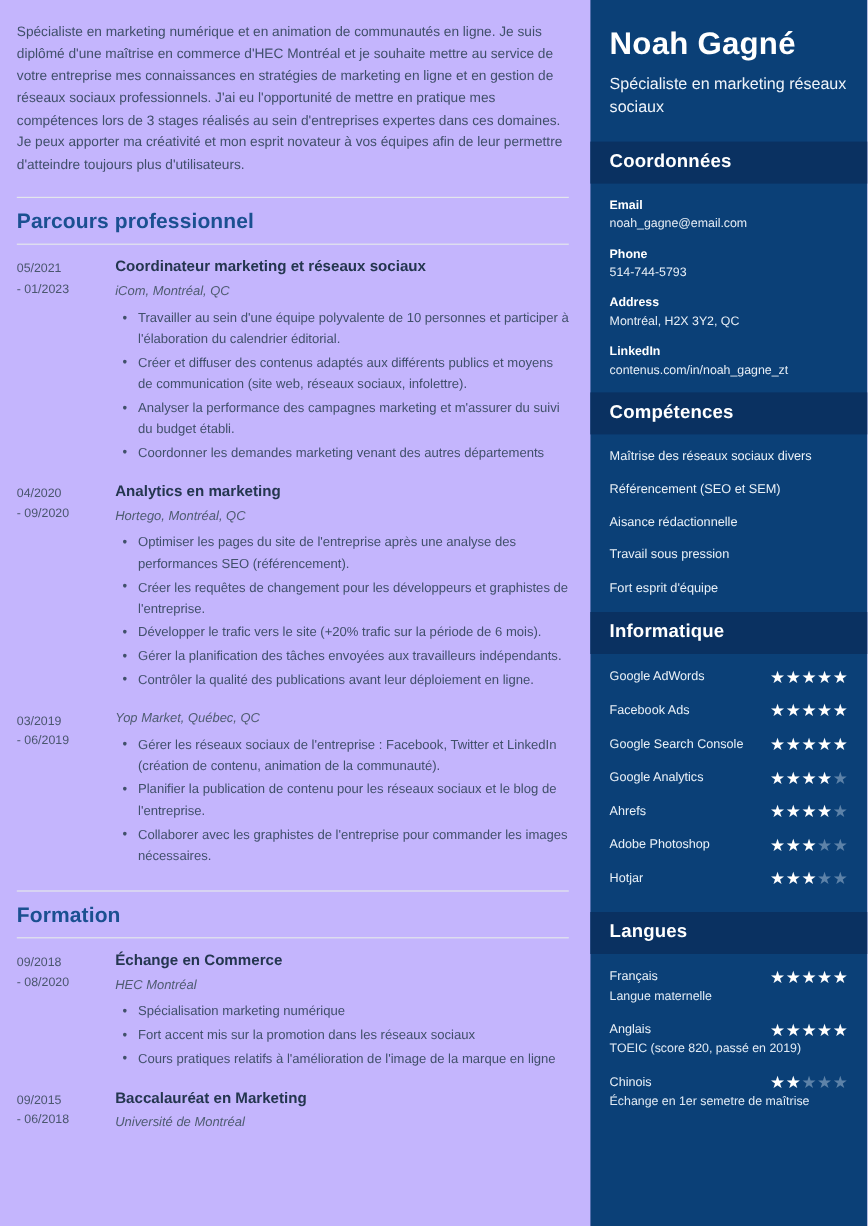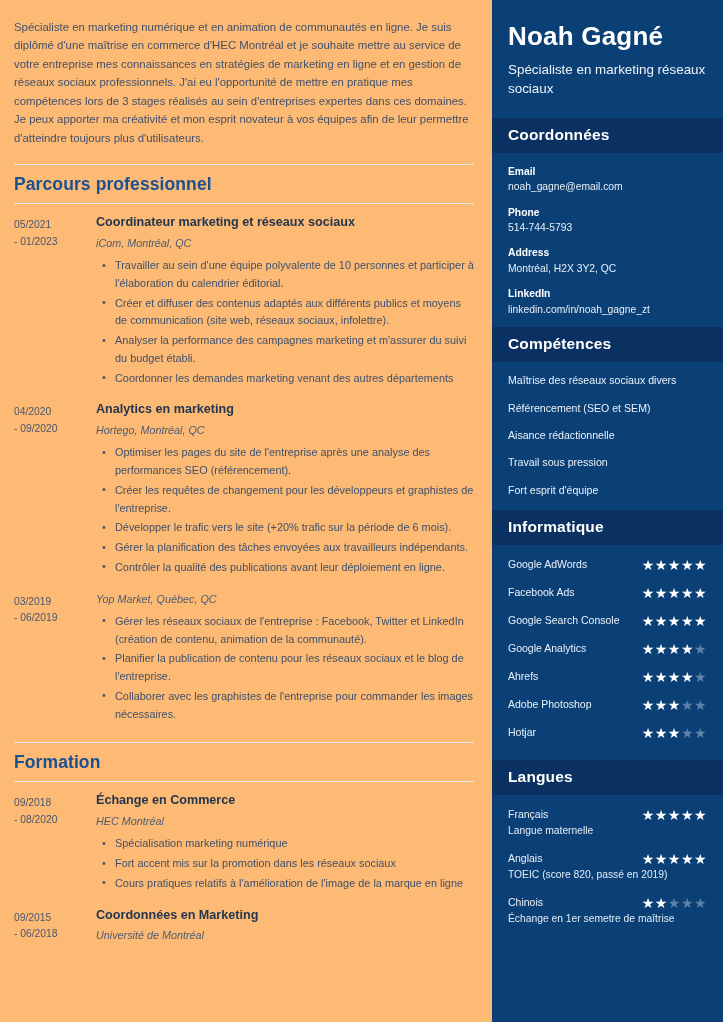--- a/index.html
+++ b/index.html
@@ -9,21 +9,21 @@
   }
   body {
     font-family: "Liberation Sans", sans-serif;
     -webkit-font-smoothing: antialiased;
   }
   #resume {
     position: relative;
     width: 723px;
     height: 1022px;
     overflow: hidden;
-    background: #fdba74;
+    background: #c4b5fd;
     display: flex;
     align-items: stretch;
   }
 
   
   .main-col {
     width: 492px;
     box-sizing: border-box;
     padding: 14px 18px 0 14px;
   }
@@ -281,21 +281,21 @@
               <ul class="entry-list">
                 <li>Spécialisation marketing numérique</li>
                 <li>Fort accent mis sur la promotion dans les réseaux sociaux</li>
                 <li>Cours pratiques relatifs à l'amélioration de l'image de la marque en ligne</li>
               </ul>
             </div>
           </div>
           <div class="entry">
             <div class="entry-dates"><span class="d1">09/2015</span><span class="d2">- 06/2018</span></div>
             <div class="entry-body">
-              <div class="entry-title">Coordonnées en Marketing</div>
+              <div class="entry-title">Baccalauréat en Marketing</div>
               <div class="entry-org">Université de Montréal</div>
             </div>
           </div>
         </div>
     </div>
 
   </div>
 
   <div class="side-col">
 
@@ -315,21 +315,21 @@
         <div class="contact-item">
           <div class="contact-label">Phone</div>
           <div class="contact-value">514-744-5793</div>
         </div>
         <div class="contact-item">
           <div class="contact-label">Address</div>
           <div class="contact-value">Montréal, H2X 3Y2, QC</div>
         </div>
         <div class="contact-item">
           <div class="contact-label">LinkedIn</div>
-          <div class="contact-value">linkedin.com/in/noah_gagne_zt</div>
+          <div class="contact-value">contenus.com/in/noah_gagne_zt</div>
         </div>
       </div>
 
     <div class="side-band">
       <h2>Compétences</h2>
     </div>
     <div class="side-body" id="skills-list">
         <div class="skill-item">Maîtrise des réseaux sociaux divers</div>
         <div class="skill-item">Référencement (SEO et SEM)</div>
         <div class="skill-item">Aisance rédactionnelle</div>

